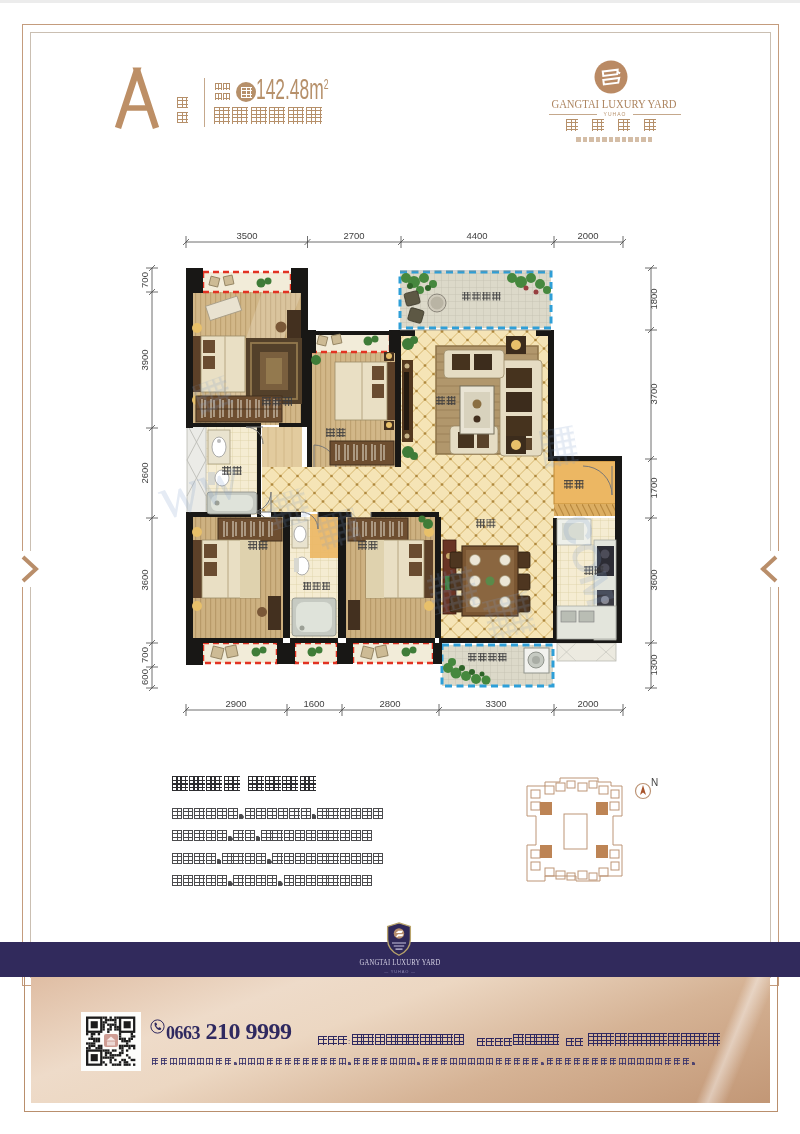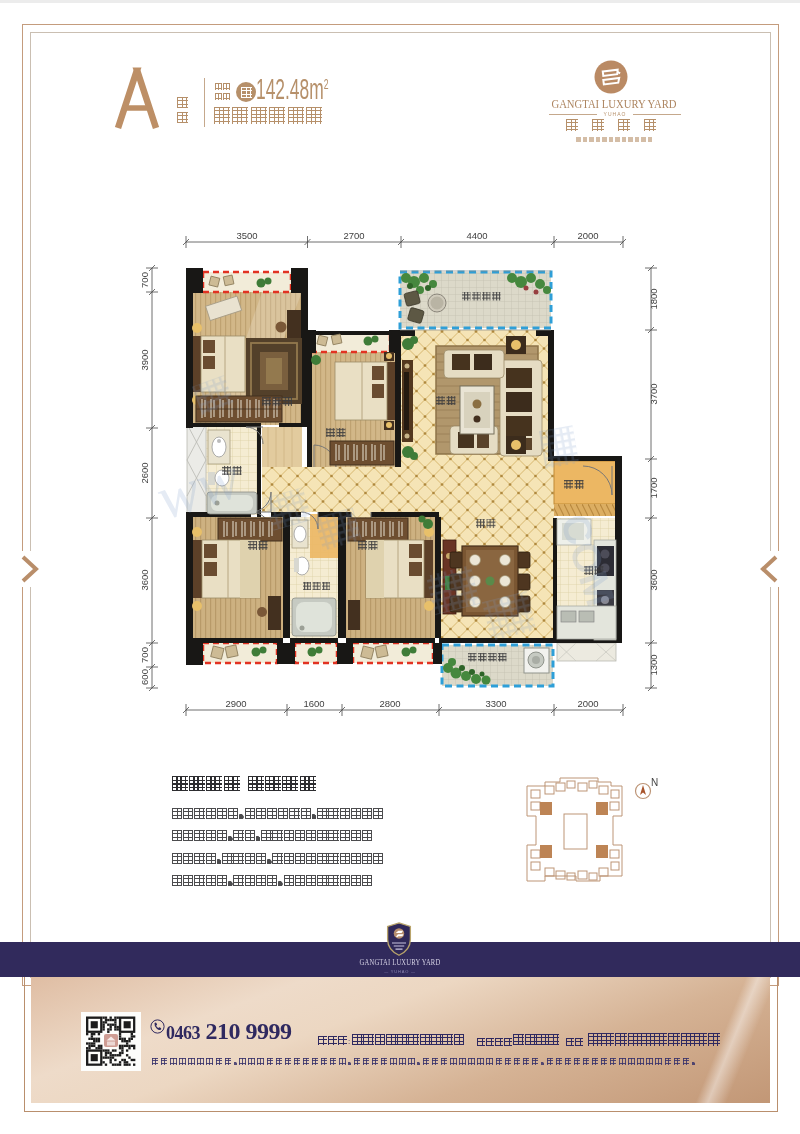--- a/index.html
+++ b/index.html
@@ -833,21 +833,21 @@
 <rect x="23" y="22" width="14" height="13" rx="2" fill="#cf9d94"></rect>
     <path d="M30,24.5 l4.5,4 h-9 z" fill="#fff" opacity="0.8"></path>
     <rect x="26" y="29.5" width="8" height="4" fill="#fff" opacity="0.6"></rect>
 </svg>
 
 <svg class="abs" style="left:150px;top:1019px" width="15" height="15" viewBox="0 0 15 15">
 <circle cx="7.5" cy="7.5" r="6.6" fill="none" stroke="#2f2960" stroke-width="1"></circle>
 <path d="M4.5,4.2 q1.2,-1.4 2,0 l0.6,1.2 q-0.4,0.8 -1,1.2 q0.6,1.6 2.2,2.4 q0.6,-0.5 1.3,-0.8 l1.2,0.7 q1.2,0.9 -0.2,1.9 q-1.6,1 -4,-1.2 q-2.4,-2.2 -2.1,-5.4" fill="#2f2960"></path>
 </svg>
 
-<div class="abs" style="left:166px;top:1018px;color:#2f2960;font-family:'Liberation Serif',serif;font-weight:bold;white-space:nowrap"><span style="font-size:18px;letter-spacing:-0.5px">0463</span><span style="font-size:24px;letter-spacing:-0.5px">&nbsp;210 9999</span></div>
+<div class="abs" style="left:166px;top:1018px;color:#2f2960;font-family:'Liberation Serif',serif;font-weight:bold;white-space:nowrap"><span style="font-size:18px;letter-spacing:-0.5px">0663</span><span style="font-size:24px;letter-spacing:-0.5px">&nbsp;210 9999</span></div>
 
 <div style="position:absolute;left:318px;top:1036px;height:9px;font-size:0;white-space:nowrap;color:#2f2960"><span class="zi" style="width:9px;height:9px;margin-right:0.8px"></span><span class="zi" style="width:9px;height:9px;margin-right:0.8px"></span><span class="zi" style="width:9px;height:9px;margin-right:0.8px"></span></div>
 <div class="abs" style="left:348px;top:1037px;width:2px;height:8px;color:#2f2960;font-size:8px">:</div>
 
 <div style="position:absolute;left:352px;top:1034px;height:10.8px;font-size:0;white-space:nowrap;color:#2f2960"><span class="zi" style="width:10.8px;height:10.8px;margin-right:0.5px"></span><span class="zi" style="width:10.8px;height:10.8px;margin-right:0.5px"></span><span class="zi" style="width:10.8px;height:10.8px;margin-right:0.5px"></span><span class="zi" style="width:10.8px;height:10.8px;margin-right:0.5px"></span><span class="zi" style="width:10.8px;height:10.8px;margin-right:0.5px"></span><span class="zi" style="width:10.8px;height:10.8px;margin-right:0.5px"></span><span class="zi" style="width:10.8px;height:10.8px;margin-right:0.5px"></span><span class="zi" style="width:10.8px;height:10.8px;margin-right:0.5px"></span><span class="zi" style="width:10.8px;height:10.8px;margin-right:0.5px"></span><span class="zi" style="width:10.8px;height:10.8px;margin-right:0.5px"></span></div>
 <div style="position:absolute;left:477px;top:1038px;height:8.3px;font-size:0;white-space:nowrap;color:#2f2960"><span class="zi" style="width:8.3px;height:8.3px;margin-right:0.6px"></span><span class="zi" style="width:8.3px;height:8.3px;margin-right:0.6px"></span><span class="zi" style="width:8.3px;height:8.3px;margin-right:0.6px"></span><span class="zi" style="width:8.3px;height:8.3px;margin-right:0.6px"></span></div>
 <div style="position:absolute;left:513px;top:1034px;height:11.2px;font-size:0;white-space:nowrap;color:#2f2960"><span class="zi" style="width:11.2px;height:11.2px;margin-right:0.5px"></span><span class="zi" style="width:11.2px;height:11.2px;margin-right:0.5px"></span><span class="zi" style="width:11.2px;height:11.2px;margin-right:0.5px"></span><span class="zi" style="width:11.2px;height:11.2px;margin-right:0.5px"></span></div>
 <div style="position:absolute;left:566px;top:1038px;height:8.3px;font-size:0;white-space:nowrap;color:#2f2960"><span class="zi" style="width:8.3px;height:8.3px;margin-right:0.6px"></span><span class="zi" style="width:8.3px;height:8.3px;margin-right:0.6px"></span></div>
 <div style="position:absolute;left:588px;top:1033px;height:13px;font-size:0;white-space:nowrap;color:#2f2960"><span class="zi" style="width:12.7px;height:13px;margin-right:0.6px"></span><span class="zi" style="width:12.7px;height:13px;margin-right:0.6px"></span><span class="zi" style="width:12.7px;height:13px;margin-right:0.6px"></span><span class="zi" style="width:12.7px;height:13px;margin-right:0.6px"></span><span class="zi" style="width:12.7px;height:13px;margin-right:0.6px"></span><span class="zi" style="width:12.7px;height:13px;margin-right:0.6px"></span><span class="zi" style="width:12.7px;height:13px;margin-right:0.6px"></span><span class="zi" style="width:12.7px;height:13px;margin-right:0.6px"></span><span class="zi" style="width:12.7px;height:13px;margin-right:0.6px"></span><span class="zi" style="width:12.7px;height:13px;margin-right:0.6px"></span></div>
 <div style="position:absolute;left:152px;top:1058px;height:6.6px;font-size:0;white-space:nowrap;color:rgba(57,51,107,0.85)"><span class="zs" style="width:6.4px;height:6.6px;margin-right:2.7px"></span><span class="zs" style="width:6.4px;height:6.6px;margin-right:2.7px"></span><span class="zs" style="width:6.4px;height:6.6px;margin-right:2.7px"></span><span class="zs" style="width:6.4px;height:6.6px;margin-right:2.7px"></span><span class="zs" style="width:6.4px;height:6.6px;margin-right:2.7px"></span><span class="zs" style="width:6.4px;height:6.6px;margin-right:2.7px"></span><span class="zs" style="width:6.4px;height:6.6px;margin-right:2.7px"></span><span class="zs" style="width:6.4px;height:6.6px;margin-right:2.7px"></span><span class="zs" style="width:6.4px;height:6.6px;margin-right:2.7px"></span><span class="dou" style="width:2.9px;height:6.6px;margin-right:2.7px"></span><span class="zs" style="width:6.4px;height:6.6px;margin-right:2.7px"></span><span class="zs" style="width:6.4px;height:6.6px;margin-right:2.7px"></span><span class="zs" style="width:6.4px;height:6.6px;margin-right:2.7px"></span><span class="zs" style="width:6.4px;height:6.6px;margin-right:2.7px"></span><span class="zs" style="width:6.4px;height:6.6px;margin-right:2.7px"></span><span class="zs" style="width:6.4px;height:6.6px;margin-right:2.7px"></span><span class="zs" style="width:6.4px;height:6.6px;margin-right:2.7px"></span><span class="zs" style="width:6.4px;height:6.6px;margin-right:2.7px"></span><span class="zs" style="width:6.4px;height:6.6px;margin-right:2.7px"></span><span class="zs" style="width:6.4px;height:6.6px;margin-right:2.7px"></span><span class="zs" style="width:6.4px;height:6.6px;margin-right:2.7px"></span><span class="zs" style="width:6.4px;height:6.6px;margin-right:2.7px"></span><span class="dou" style="width:2.9px;height:6.6px;margin-right:2.7px"></span><span class="zs" style="width:6.4px;height:6.6px;margin-right:2.7px"></span><span class="zs" style="width:6.4px;height:6.6px;margin-right:2.7px"></span><span class="zs" style="width:6.4px;height:6.6px;margin-right:2.7px"></span><span class="zs" style="width:6.4px;height:6.6px;margin-right:2.7px"></span><span class="zs" style="width:6.4px;height:6.6px;margin-right:2.7px"></span><span class="zs" style="width:6.4px;height:6.6px;margin-right:2.7px"></span><span class="zs" style="width:6.4px;height:6.6px;margin-right:2.7px"></span><span class="dou" style="width:2.9px;height:6.6px;margin-right:2.7px"></span><span class="zs" style="width:6.4px;height:6.6px;margin-right:2.7px"></span><span class="zs" style="width:6.4px;height:6.6px;margin-right:2.7px"></span><span class="zs" style="width:6.4px;height:6.6px;margin-right:2.7px"></span><span class="zs" style="width:6.4px;height:6.6px;margin-right:2.7px"></span><span class="zs" style="width:6.4px;height:6.6px;margin-right:2.7px"></span><span class="zs" style="width:6.4px;height:6.6px;margin-right:2.7px"></span><span class="zs" style="width:6.4px;height:6.6px;margin-right:2.7px"></span><span class="zs" style="width:6.4px;height:6.6px;margin-right:2.7px"></span><span class="zs" style="width:6.4px;height:6.6px;margin-right:2.7px"></span><span class="zs" style="width:6.4px;height:6.6px;margin-right:2.7px"></span><span class="zs" style="width:6.4px;height:6.6px;margin-right:2.7px"></span><span class="zs" style="width:6.4px;height:6.6px;margin-right:2.7px"></span><span class="zs" style="width:6.4px;height:6.6px;margin-right:2.7px"></span><span class="dou" style="width:2.9px;height:6.6px;margin-right:2.7px"></span><span class="zs" style="width:6.4px;height:6.6px;margin-right:2.7px"></span><span class="zs" style="width:6.4px;height:6.6px;margin-right:2.7px"></span><span class="zs" style="width:6.4px;height:6.6px;margin-right:2.7px"></span><span class="zs" style="width:6.4px;height:6.6px;margin-right:2.7px"></span><span class="zs" style="width:6.4px;height:6.6px;margin-right:2.7px"></span><span class="zs" style="width:6.4px;height:6.6px;margin-right:2.7px"></span><span class="zs" style="width:6.4px;height:6.6px;margin-right:2.7px"></span><span class="zs" style="width:6.4px;height:6.6px;margin-right:2.7px"></span><span class="zs" style="width:6.4px;height:6.6px;margin-right:2.7px"></span><span class="zs" style="width:6.4px;height:6.6px;margin-right:2.7px"></span><span class="zs" style="width:6.4px;height:6.6px;margin-right:2.7px"></span><span class="zs" style="width:6.4px;height:6.6px;margin-right:2.7px"></span><span class="zs" style="width:6.4px;height:6.6px;margin-right:2.7px"></span><span class="zs" style="width:6.4px;height:6.6px;margin-right:2.7px"></span><span class="zs" style="width:6.4px;height:6.6px;margin-right:2.7px"></span><span class="zs" style="width:6.4px;height:6.6px;margin-right:2.7px"></span><span class="dou" style="width:2.9px;height:6.6px;margin-right:2.7px"></span></div>

